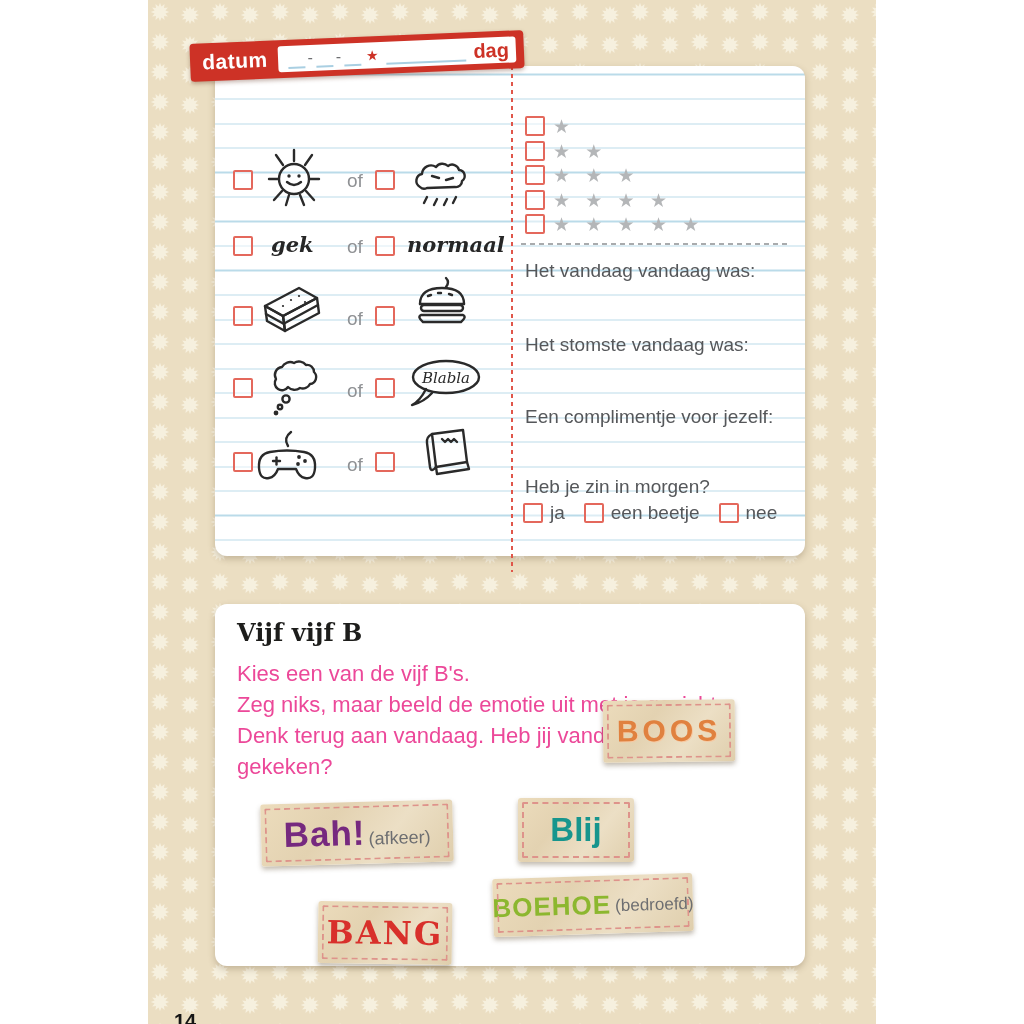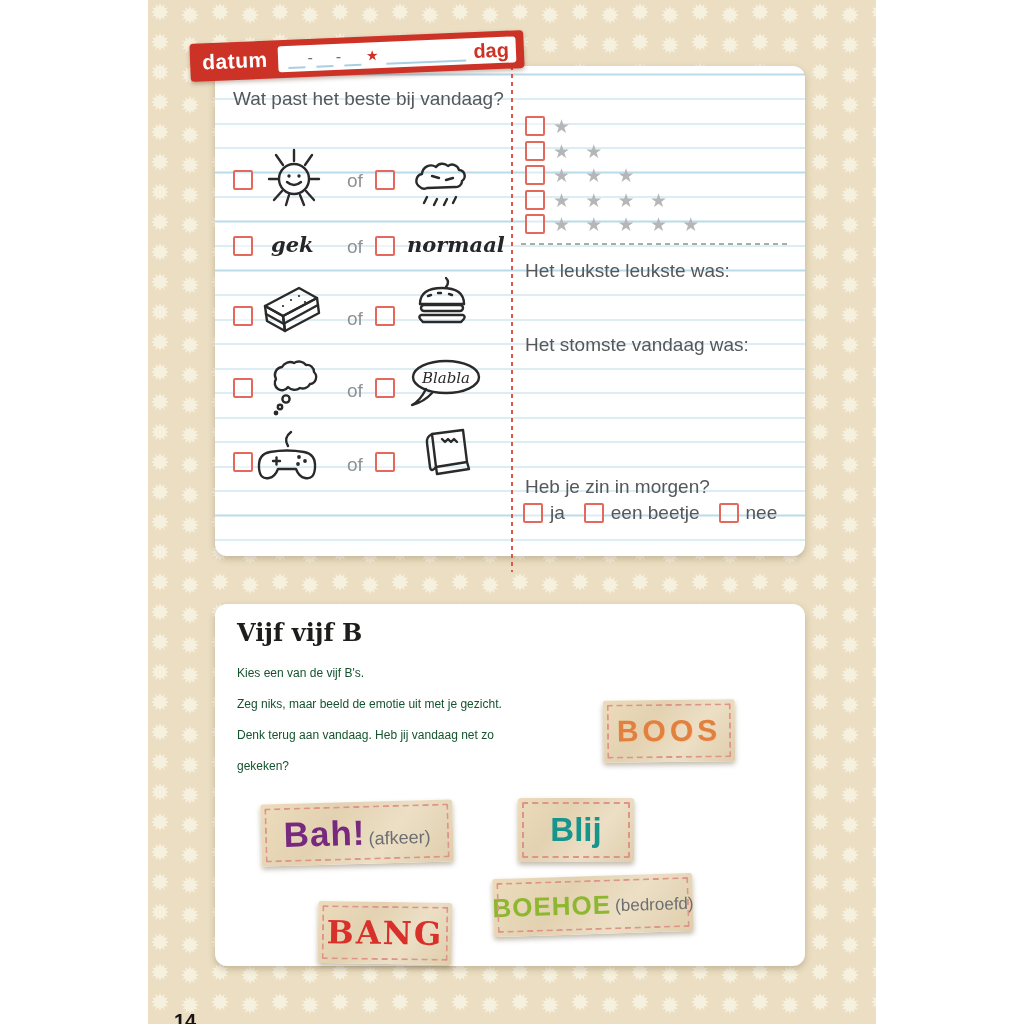--- a/index.html
+++ b/index.html
@@ -49,21 +49,21 @@
   .u{display:inline-block;border-bottom:2px solid #a9cfe2;height:16px;align-self:flex-end;margin-bottom:3px;}
   .u.short{width:17px;margin:0 3px 3px 3px;}
   .u.long{flex:1;margin:0 5px 3px 5px;}
   .banner-dash{color:#6d6e71;font-size:16px;}
   .banner-star{color:#cd3226;font-size:14px;margin:0 2px;}
   .banner-dag{color:#cd3226;font-weight:700;font-size:20px;margin-left:2px;}
 
   
   .c2-title{position:absolute;left:22px;top:14px;font-family:"DejaVu Serif",serif;font-weight:700;
             font-size:24px;color:#1d1d1b;}
-  .c2-lines{position:absolute;left:22px;top:54px;color:#14532d;font-size:12px;line-height:31px;}
+  .c2-lines{position:absolute;left:22px;top:54px;color:#ec4899;font-size:22px;line-height:31px;}
 
   .tag{position:absolute;background:linear-gradient(128deg,#ecdcbc,#e3d2b1 35%,#ecdfc5 65%,#dfceac);
        border-radius:3px;box-shadow:0 3px 5px rgba(80,60,30,.35);
        display:flex;align-items:center;justify-content:center;}
   .tag::before{content:"";position:absolute;inset:4px;border:2px dashed #de938b;border-radius:2px;}
   .tag .suffix{color:#6d6e71;font-weight:400;}
   .tag-boos{left:388px;top:96px;width:132px;height:62px;transform:rotate(-.6deg);}
   .tag-boos .t{color:#e0813f;font-weight:800;font-size:30px;letter-spacing:4px;
                text-shadow:1px 1px 0 #f6c9a2;}
   .tag-blij{left:303px;top:194px;width:116px;height:64px;}
@@ -974,21 +974,20 @@
       <span class="u short"></span>
       <span class="banner-star">★</span>
       <span class="u long"></span>
       <span class="banner-dag">dag</span>
     </div>
   </div>
 
   <div class="card card1">
     <div class="divider-red"></div>
 
-    <div class="gtext" style="position:absolute;left:18px;top:22px;">Wat past het beste bij vandaag?</div>
 
     <span class="checkbox" style="left:18px;top:104px;"></span>
     <svg class="doodle" style="left:40px;top:72px;" width="78" height="78" viewBox="0 0 78 78">
       <circle cx="39" cy="41" r="15"></circle>
       <circle class="fill" cx="34" cy="38" r="1.7"></circle>
         <circle class="fill" cx="44" cy="38" r="1.7"></circle>
       <path d="M32 44 q7 6 14 0"></path>
       <path d="M39 23 V12"></path>
         <path d="M50 27 L57 17"></path>
         <path d="M28 27 L21 17"></path>
@@ -1083,26 +1082,27 @@
     <span class="stars" style="left:338px;top:73.5px;">★ ★</span>
     <span class="checkbox" style="left:310px;top:99px;"></span>
     <span class="stars" style="left:338px;top:98px;">★ ★ ★</span>
     <span class="checkbox" style="left:310px;top:123.5px;"></span>
     <span class="stars" style="left:338px;top:122.5px;">★ ★ ★ ★</span>
     <span class="checkbox" style="left:310px;top:148px;"></span>
     <span class="stars" style="left:338px;top:147px;">★ ★ ★ ★ ★</span>
 
     <div class="dashed-gray" style="left:306px;top:177px;width:268px;"></div>
 
-    <div class="prompt" style="top:194px;">Het leukste leukste was:</div>
+    <div class="prompt" style="top:194px;">Het vandaag vandaag was:</div>
     <div class="answer-area" style="top:214px;"></div>
 
     <div class="prompt" style="top:268px;">Het stomste vandaag was:</div>
     <div class="answer-area" style="top:288px;"></div>
 
+    <div class="prompt" style="top:340px;">Een complimentje voor jezelf:</div>
     <div class="answer-area" style="top:360px;"></div>
 
     <div class="prompt" style="top:410px;">Heb je zin in morgen?</div>
     <div class="opts" style="top:436px;">
       <span class="grp">
         <span class="checkbox cb-inline"></span>
         <span class="lbl">ja</span>
       </span>
       <span class="grp">
         <span class="checkbox cb-inline"></span>

